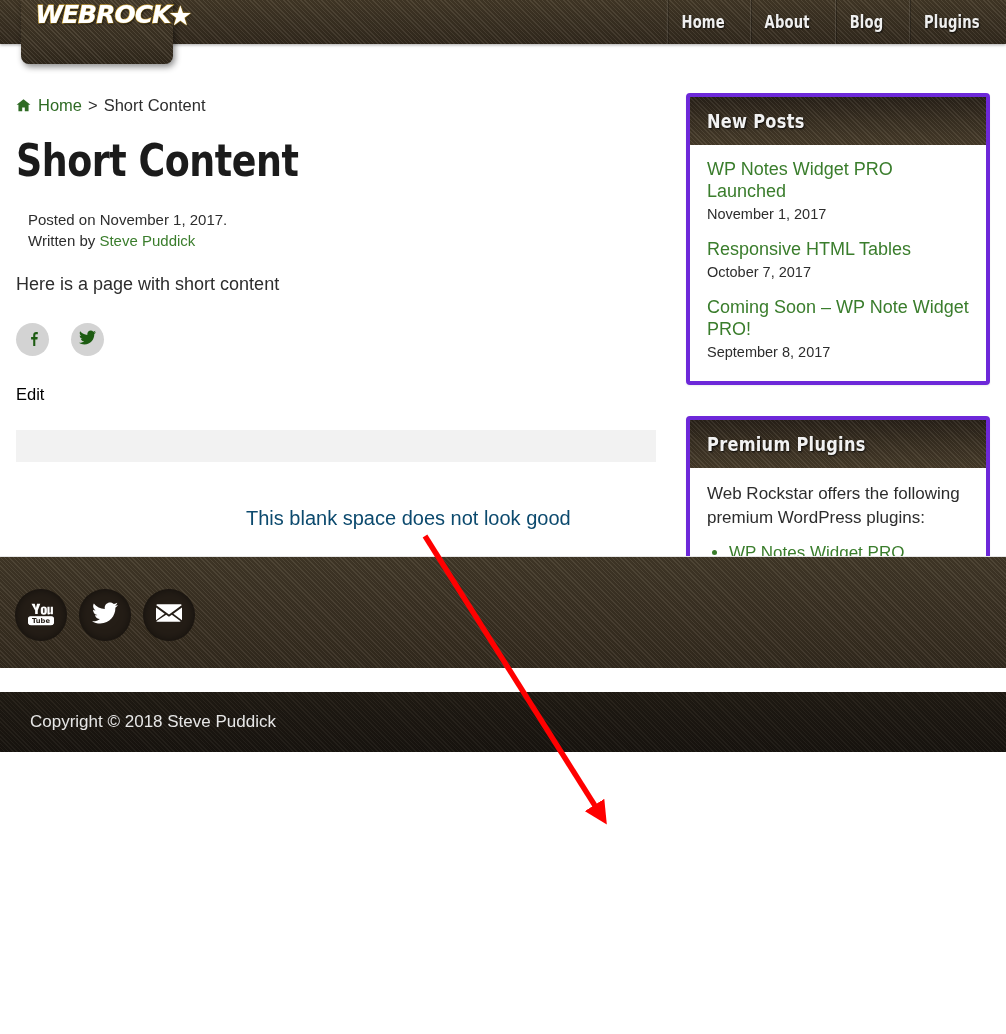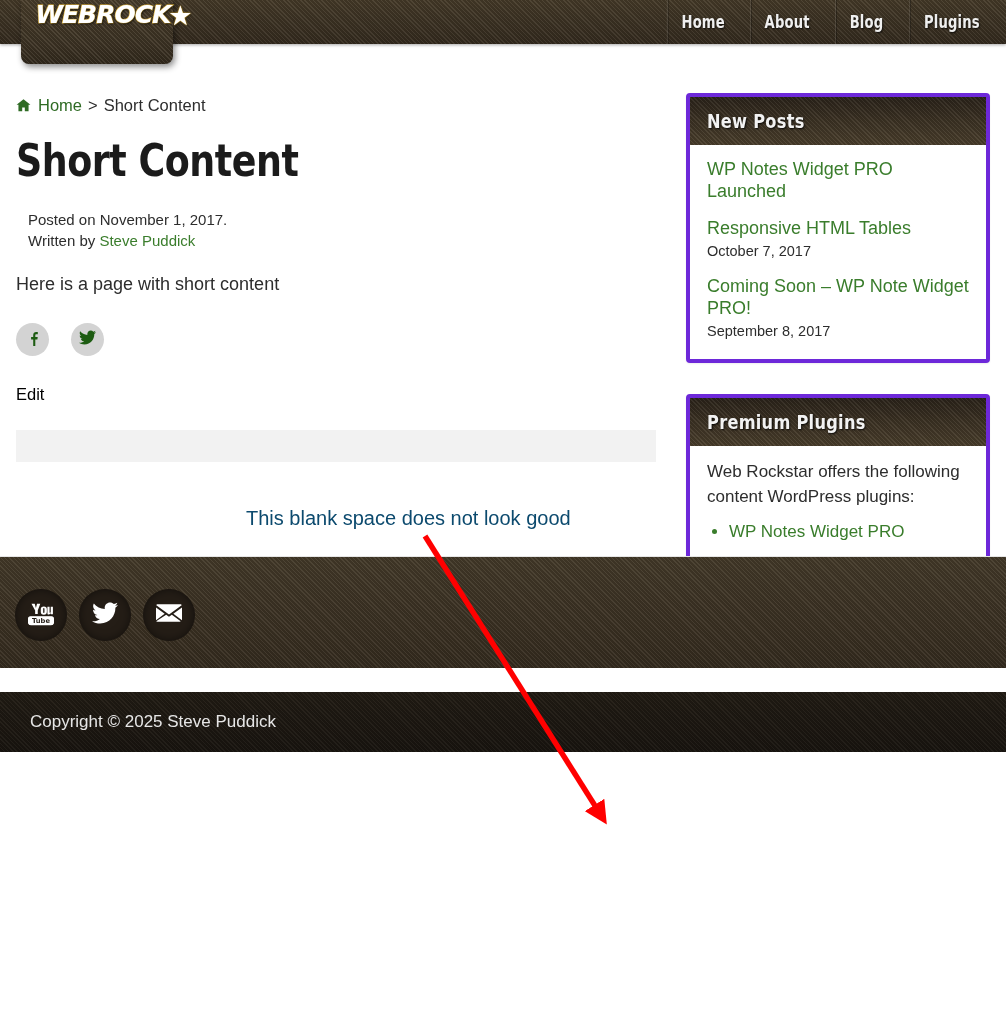--- a/index.html
+++ b/index.html
@@ -417,38 +417,39 @@
 
     <aside id="sidebar">
 
       <section class="widget">
         <div class="widget-header">
           <span class="widget-title">New Posts</span>
         </div>
         <div class="widget-body">
           <div class="post-entry">
             <div class="post-entry-title">WP Notes Widget PRO Launched</div>
+            <div class="post-entry-date">November 1, 2017</div>
           </div>
           <div class="post-entry">
             <div class="post-entry-title">Responsive HTML Tables</div>
             <div class="post-entry-date">October 7, 2017</div>
           </div>
           <div class="post-entry">
             <div class="post-entry-title">Coming Soon – WP Note Widget PRO!</div>
             <div class="post-entry-date">September 8, 2017</div>
           </div>
         </div>
       </section>
 
       <section class="widget">
         <div class="widget-header">
           <span class="widget-title">Premium Plugins</span>
         </div>
         <div class="widget-body">
-          <p id="premium-text">Web Rockstar offers the following content WordPress plugins:</p>
+          <p id="premium-text">Web Rockstar offers the following premium WordPress plugins:</p>
           <ul id="premium-list">
             <li><span>WP Notes Widget PRO</span></li>
           </ul>
         </div>
       </section>
 
     </aside>
   </div>
 
   <footer id="site-footer">
@@ -473,21 +474,21 @@
         <span>
           <svg width="26" height="26" viewBox="0 0 24 20" aria-hidden="true">
             <path d="M1.5 2h21c0.6 0 1.1 0.4 1.2 0.9L12 11.3 0.3 2.9C0.4 2.4 0.9 2 1.5 2z M0 5.0l8.0 5.6L0 16.6V5.0z M24 5.0v11.6l-8.0-6.0L24 5.0z M9.4 11.5 12 13.4l2.6-1.9 8.2 6.1c-0.2 0.25-0.5 0.4-0.8 0.4h-21c-0.3 0-0.6-0.15-0.8-0.4L9.4 11.5z"></path>
           </svg>
         </span>
       </div>
     </div>
   </footer>
 
   <div id="copyright-bar">
-    <span id="copyright-text">Copyright © 2025 Steve Puddick</span>
+    <span id="copyright-text">Copyright © 2018 Steve Puddick</span>
   </div>
 
   <div id="annotation-layer">
     <div id="annotation-text" style="color: #0c4a6e;">This blank space does not look good</div>
     <svg id="annotation-arrow-svg" width="1006" height="1034" style="position:absolute;left:0;top:0;">
       <defs>
         <marker id="arrowhead" markerWidth="4.2" markerHeight="4.2" refX="1.6" refY="2.1" orient="auto">
           <polygon points="0,0 4.2,2.1 0,4.2" fill="#ff0000"></polygon>
         </marker>
       </defs>

